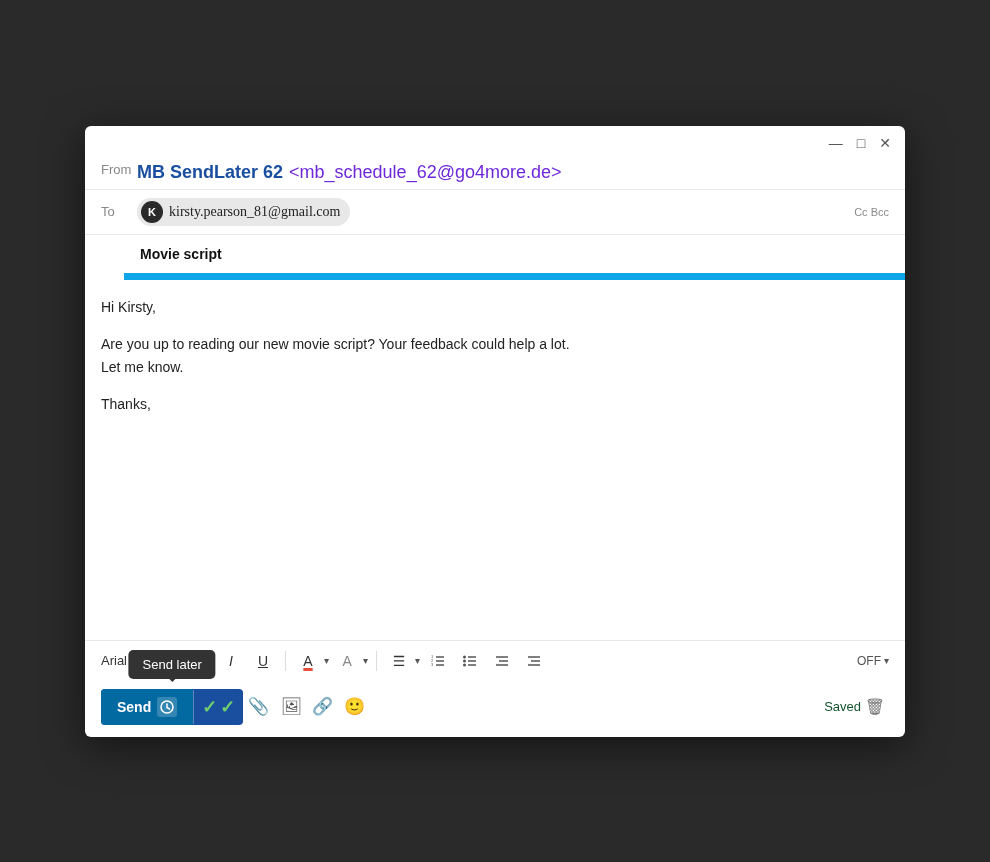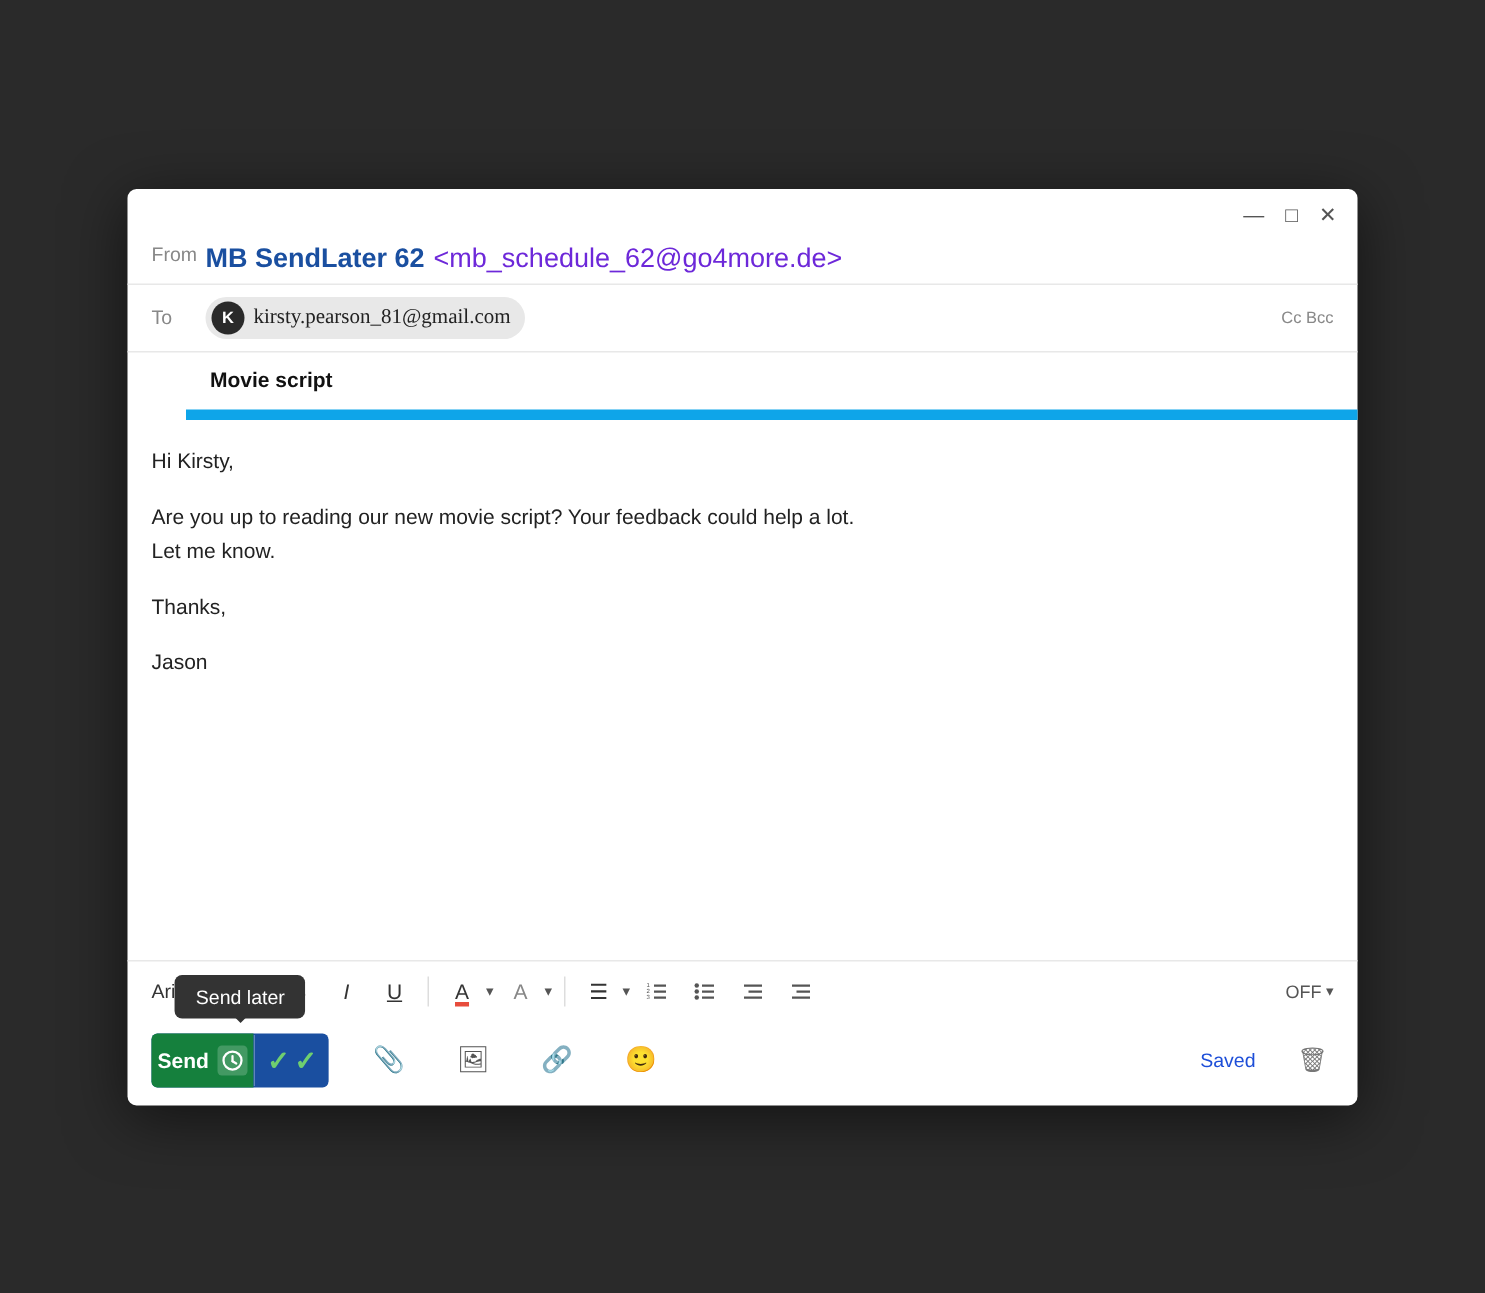--- a/index.html
+++ b/index.html
@@ -182,35 +182,35 @@
       gap: 3px;
       font-size: 12px;
       color: #555;
       margin-left: auto;
     }
     
     .action-bar {
       display: flex;
       align-items: center;
       padding: 8px 16px 12px 16px;
-      gap: 24px;
+      gap: 0;
     }
     .send-group {
       display: flex;
       align-items: center;
       background: #1a4fa0;
       border-radius: 4px;
       overflow: visible;
       position: relative;
     }
     .send-btn {
-      background: #15803d;
+      background: #0369a1;
       color: #fff;
       border: none;
-      padding: 8px 4px;
+      padding: 8px 16px;
       font-size: 14px;
       font-weight: 600;
       cursor: pointer;
       border-radius: 4px 0 0 4px;
       display: flex;
       align-items: center;
       gap: 6px;
     }
     .send-clock-icon {
       width: 20px;
@@ -248,21 +248,21 @@
       justify-content: center;
       background: none;
       border: none;
       cursor: pointer;
       font-size: 17px;
       color: #555;
       border-radius: 3px;
     }
     .saved-label {
       margin-left: auto;
-      color: #1d4ed8;
+      color: #14532d;
       font-size: 13px;
     }
     .trash-btn {
       width: 28px;
       height: 28px;
       display: flex;
       align-items: center;
       justify-content: center;
       background: none;
       border: none;
@@ -328,21 +328,20 @@
   </div>
 
   <div class="email-body">
     <p>Hi Kirsty,</p>
     <div class="gap"></div>
     <p>Are you up to reading our new movie script? Your feedback could help a lot.</p>
     <p>Let me know.</p>
     <div class="gap"></div>
     <p>Thanks,</p>
     <div class="gap"></div>
-    <p>Jason</p>
   </div>
 
   <div class="formatting-toolbar">
     <span class="font-name">Arial</span>
     <div class="font-size-selector">
       <span>10</span>
       <span>▾</span>
     </div>
     <button class="toolbar-btn" style="font-weight:bold;">
       <span>B</span>

